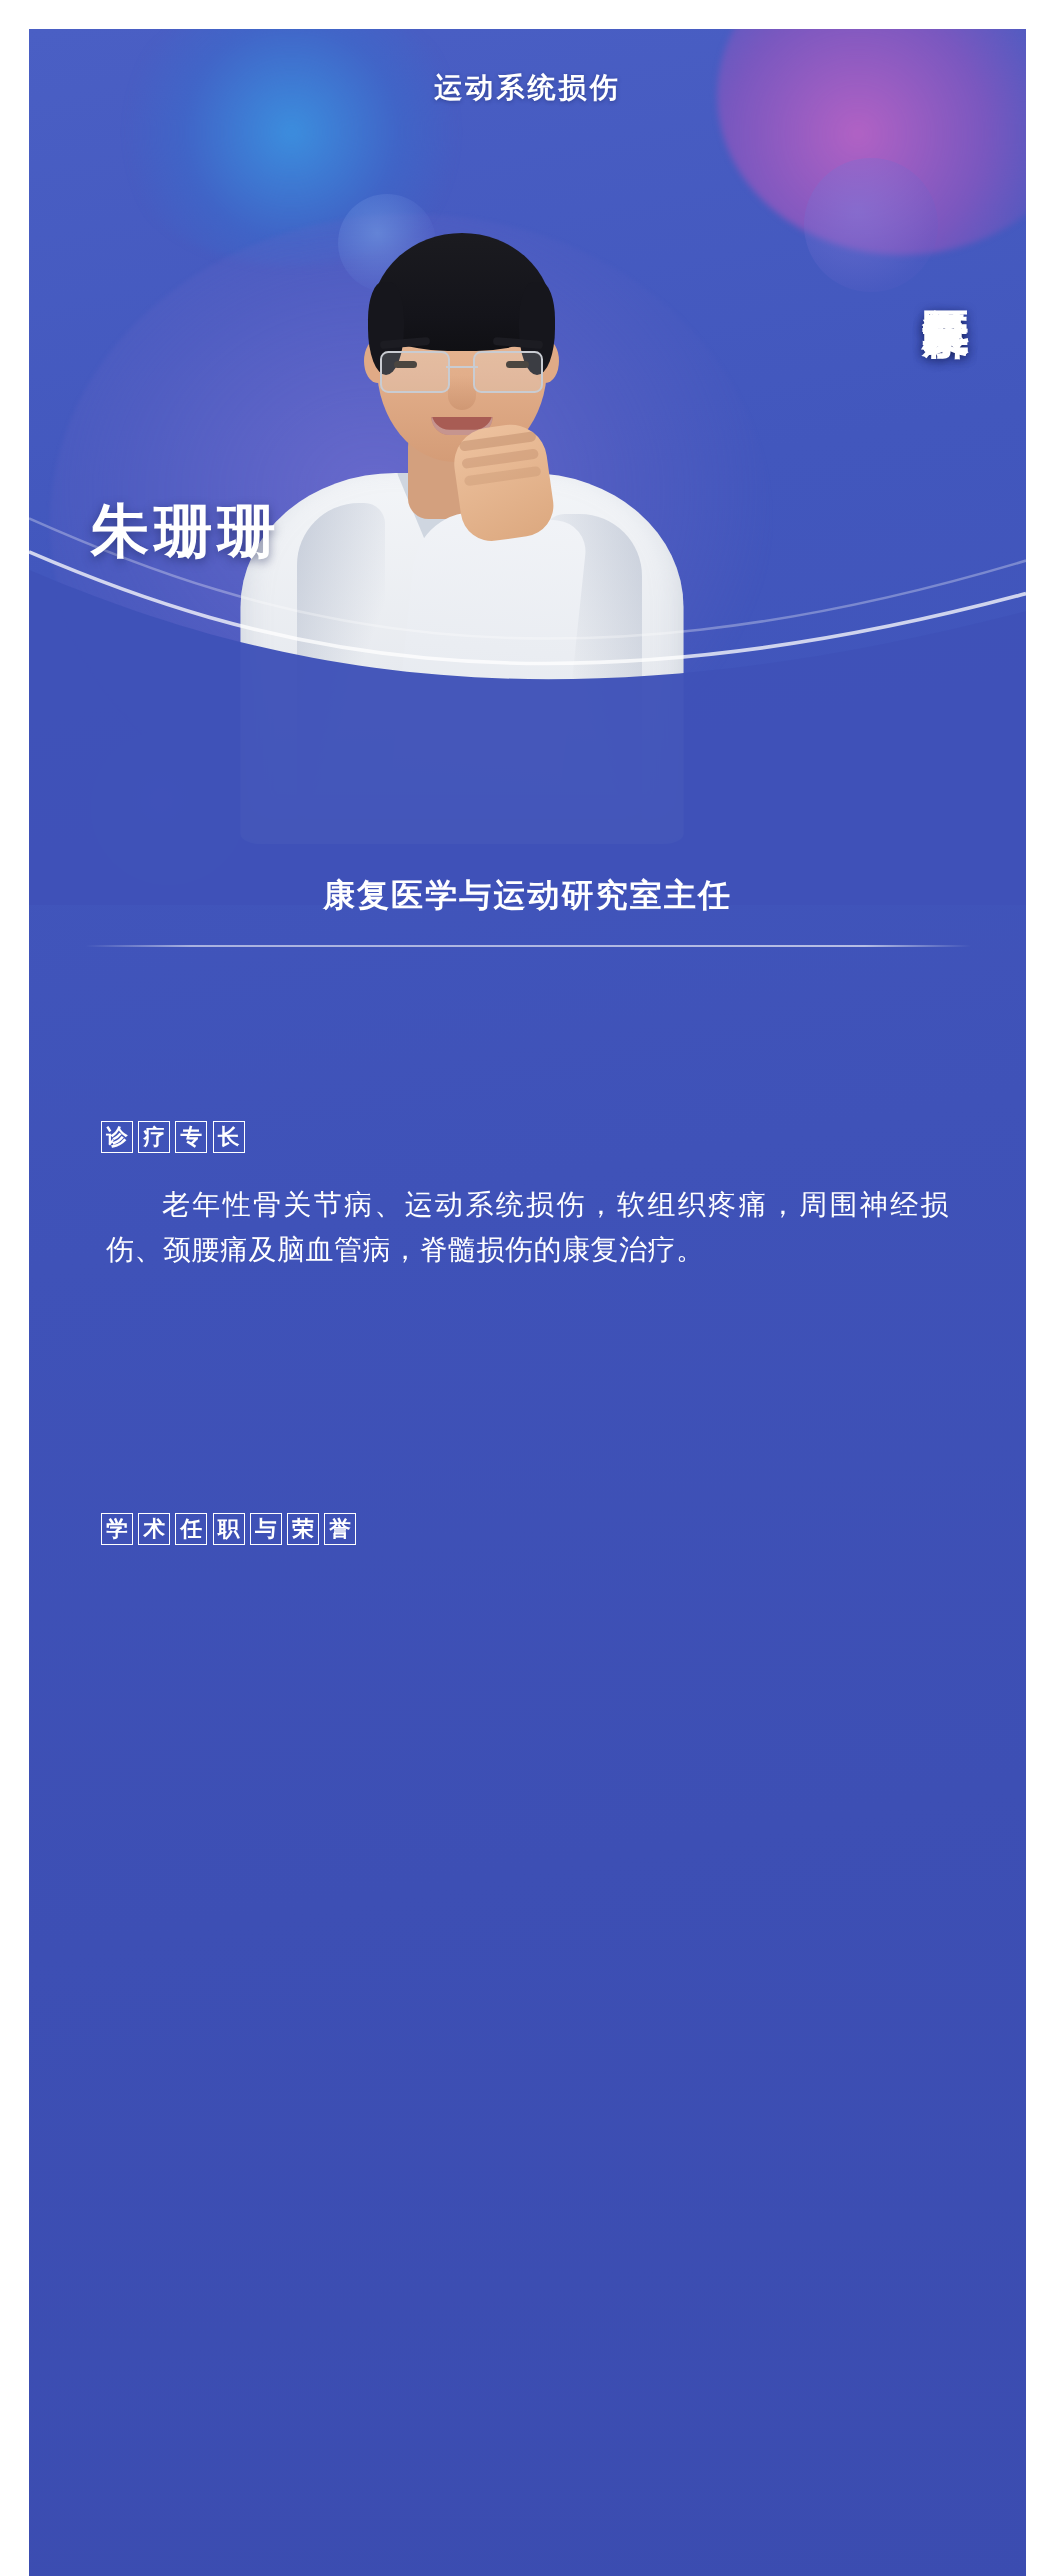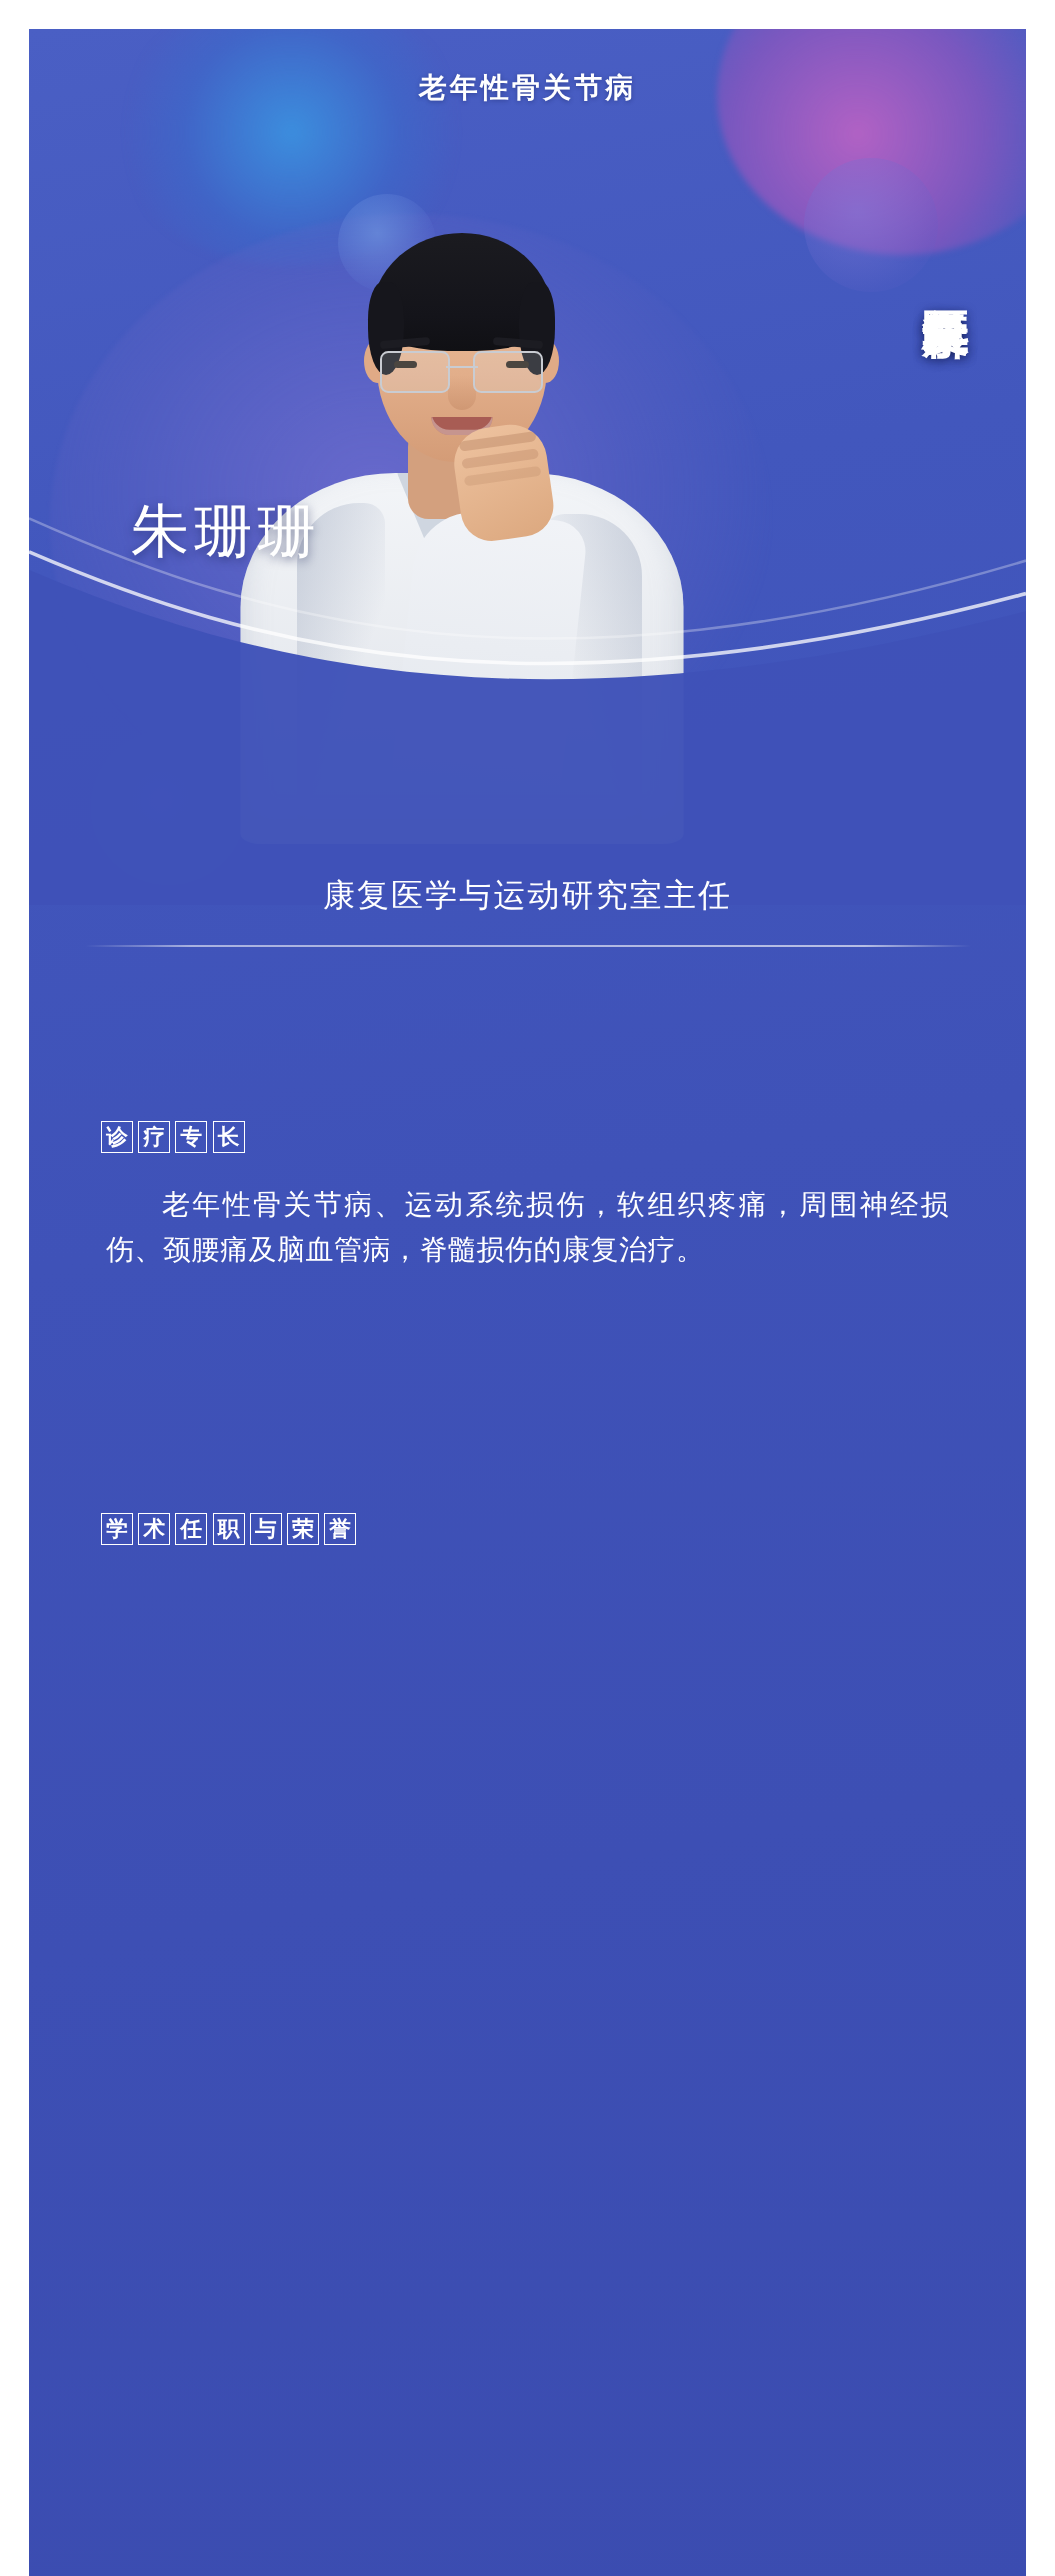--- a/index.html
+++ b/index.html
@@ -330,25 +330,24 @@
     z-index: 30;
   }
 
   
   .doctor-name {
     position: absolute;
     left: 62px;
     top: 464px;
     color: #ffffff;
     font-size: 58px;
-    font-weight: 400;
+    font-weight: 700;
     letter-spacing: 5.2px;
     text-shadow: 0 2.6px 9.3px rgba(20, 28, 80, 0.5);
     z-index: 45;
-    margin-left: 40px;
   }
   .department {
     position: absolute;
     right: 54px;
     top: 242px;
     width: 62px;
     color: #ffffff;
     font-size: 47px;
     font-weight: 700;
     line-height: 1.12;
@@ -364,21 +363,21 @@
     position: absolute;
     left: 0;
     right: 0;
     top: 845px;
     text-align: center;
     z-index: 40;
   }
   .job-title {
     color: #ffffff;
     font-size: 32px;
-    font-weight: 400;
+    font-weight: 700;
     letter-spacing: 2.1px;
   }
   .title-rule {
     margin: 27px auto 0 auto;
     width: 886px;
     height: 1.5px;
     background: linear-gradient(90deg, rgba(255,255,255,0.0) 0%, rgba(255,255,255,0.55) 12%, rgba(255,255,255,0.62) 88%, rgba(255,255,255,0.0) 100%);
   }
 
   
@@ -441,21 +440,21 @@
 
     <div class="blob blob-magenta"></div>
     <div class="blob blob-cyan"></div>
     <div class="blob blob-violet-large"></div>
     <div class="blob blob-dot-a"></div>
     <div class="blob blob-dot-b"></div>
     <div class="blob blob-dot-c"></div>
 
     <div class="hero">
 
-      <div class="hospital-name">老年性骨关节病</div>
+      <div class="hospital-name">运动系统损伤</div>
 
       <div class="portrait">
         <div class="coat"></div>
         <div class="coat-shadow-l"></div>
         <div class="coat-shadow-r"></div>
         <div class="shirt-v"></div>
         <div class="tie"></div>
         <div class="arm"></div>
         <div class="neck"></div>
         <div class="head"></div>

